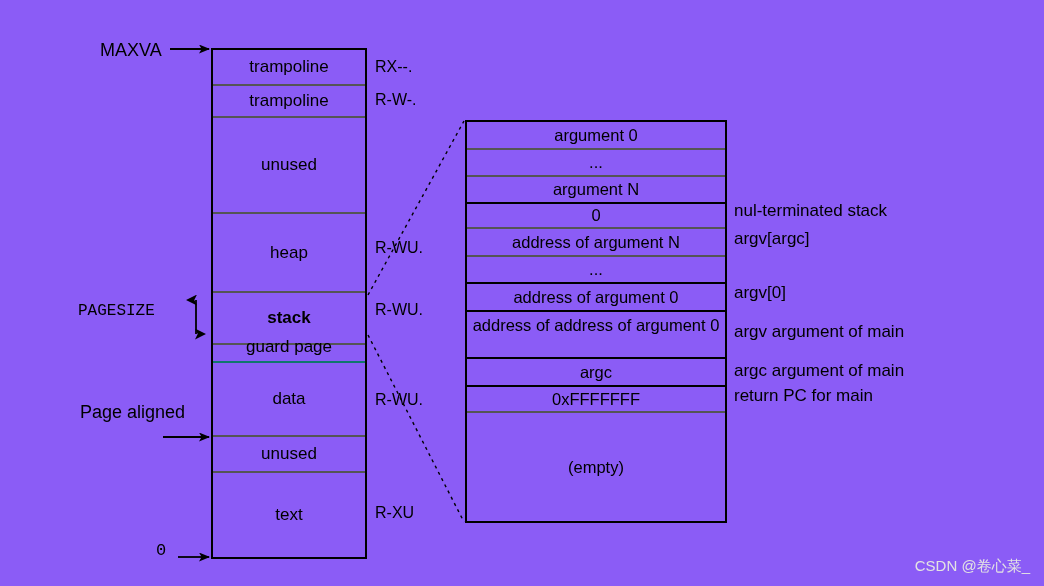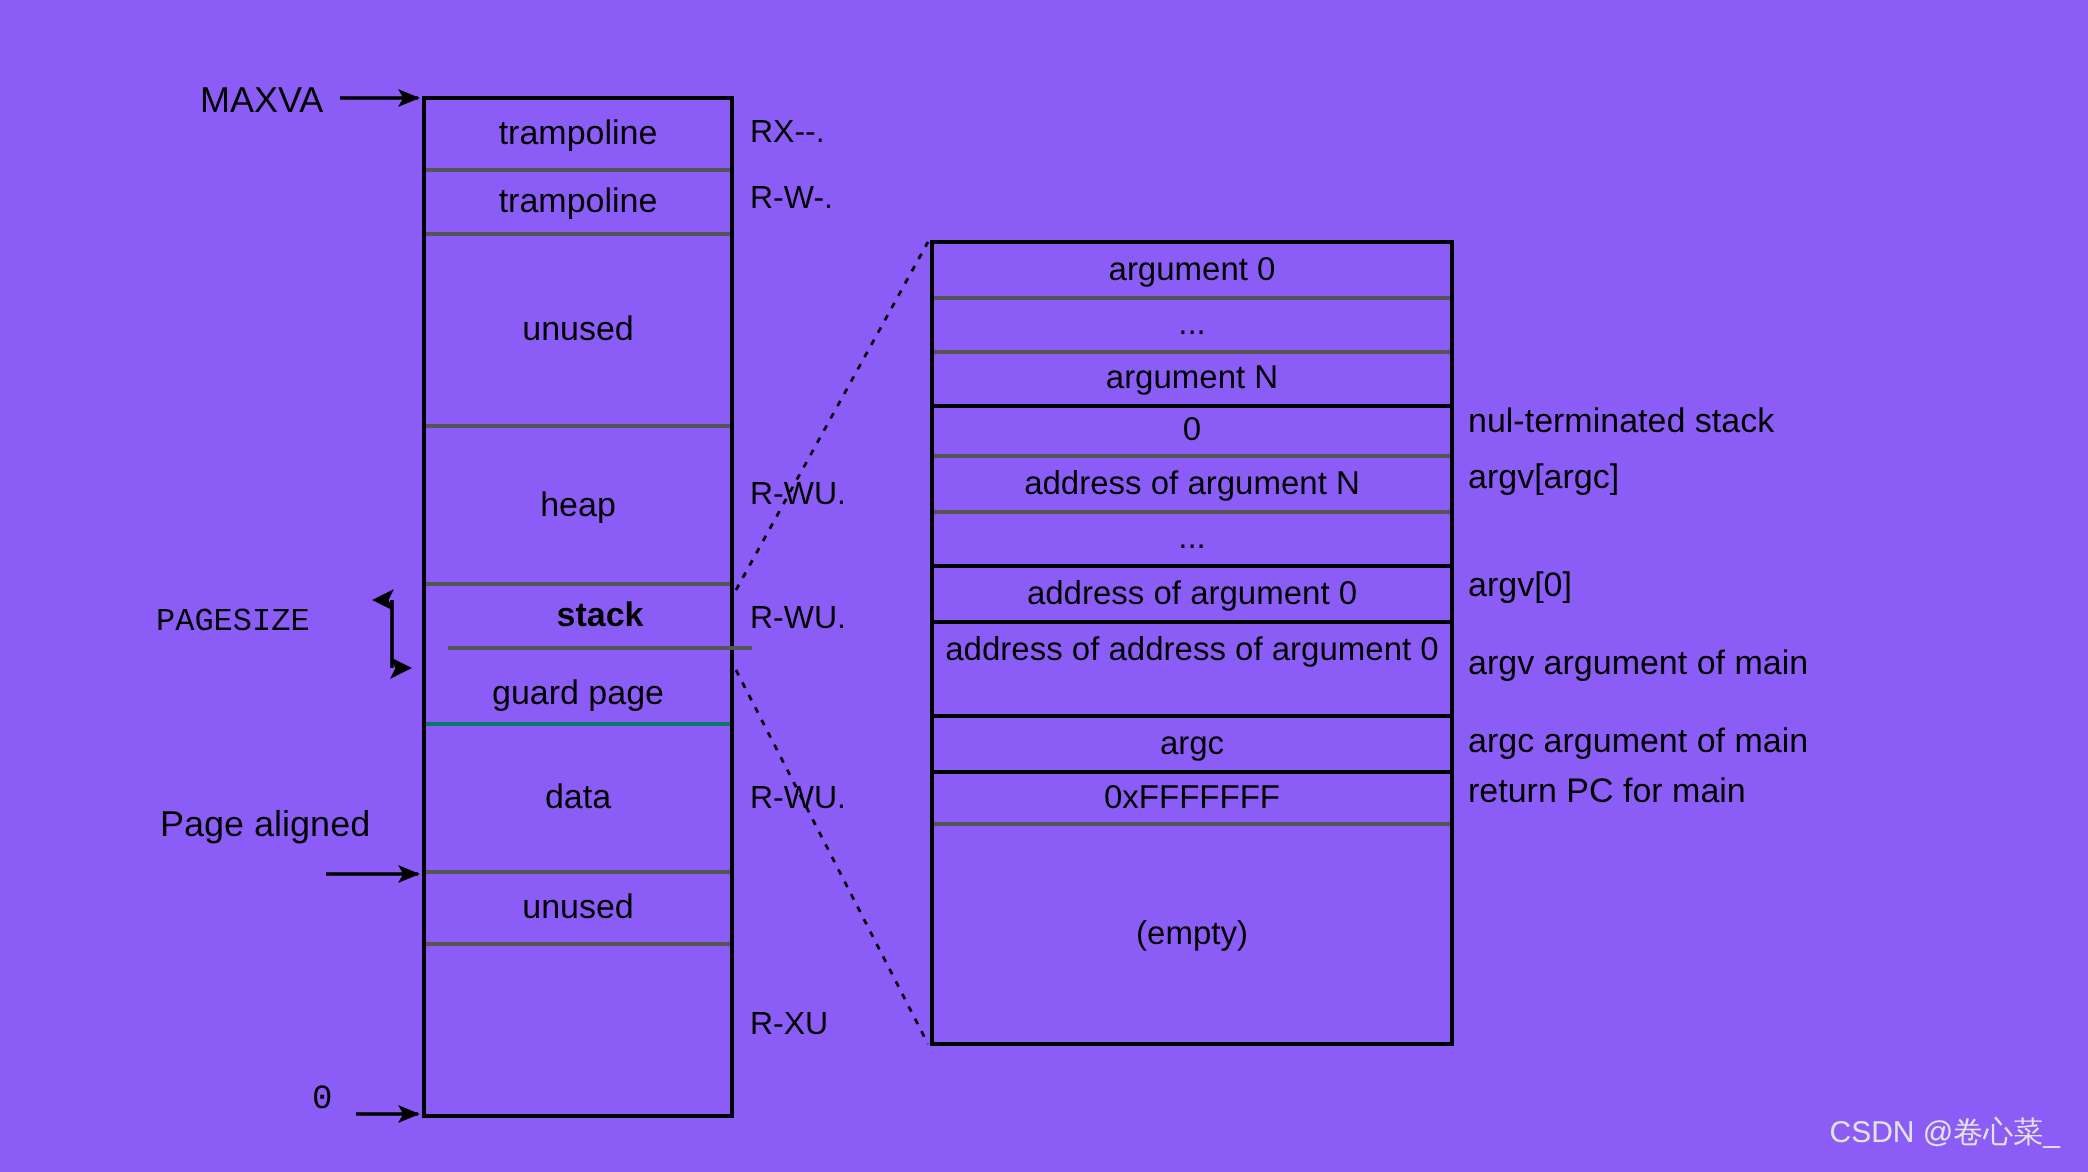--- a/index.html
+++ b/index.html
@@ -146,31 +146,34 @@
     </div>
     <div class="vrow sep" style="top:36px;  height:32px;">
       <span class="vrow-label">trampoline</span>
     </div>
     <div class="vrow sep" style="top:68px;  height:96px;">
       <span class="vrow-label">unused</span>
     </div>
     <div class="vrow sep" style="top:164px; height:79px;">
       <span class="vrow-label">heap</span>
     </div>
-    <div class="vrow sep" style="top:243px; height:32px;margin-left:11px;">
+    <div class="vrow sep" style="top:243px; height:52px;">
       <span class="vrow-label bold">stack</span>
     </div>
     <div class="vrow sepk" style="top:283px; height:30px;">
       <span class="vrow-label">guard page</span>
     </div>
     <div class="vrow sep" style="top:313px; height:74px;">
       <span class="vrow-label">data</span>
     </div>
     <div class="vrow sep" style="top:387px; height:36px;">
       <span class="vrow-label">unused</span>
+    </div>
+    <div class="vrow" style="top:423px; height:84px;">
+      <span class="vrow-label">text</span>
     </div>
   </div>
 
   <div class="perm" style="top:58px;">RX--.</div>
   <div class="perm" style="top:91px;">R-W-.</div>
   <div class="perm" style="top:239px;">R-WU.</div>
   <div class="perm" style="top:301px;">R-WU.</div>
   <div class="perm" style="top:391px;">R-WU.</div>
   <div class="perm" style="top:504px;">R-XU</div>
 

